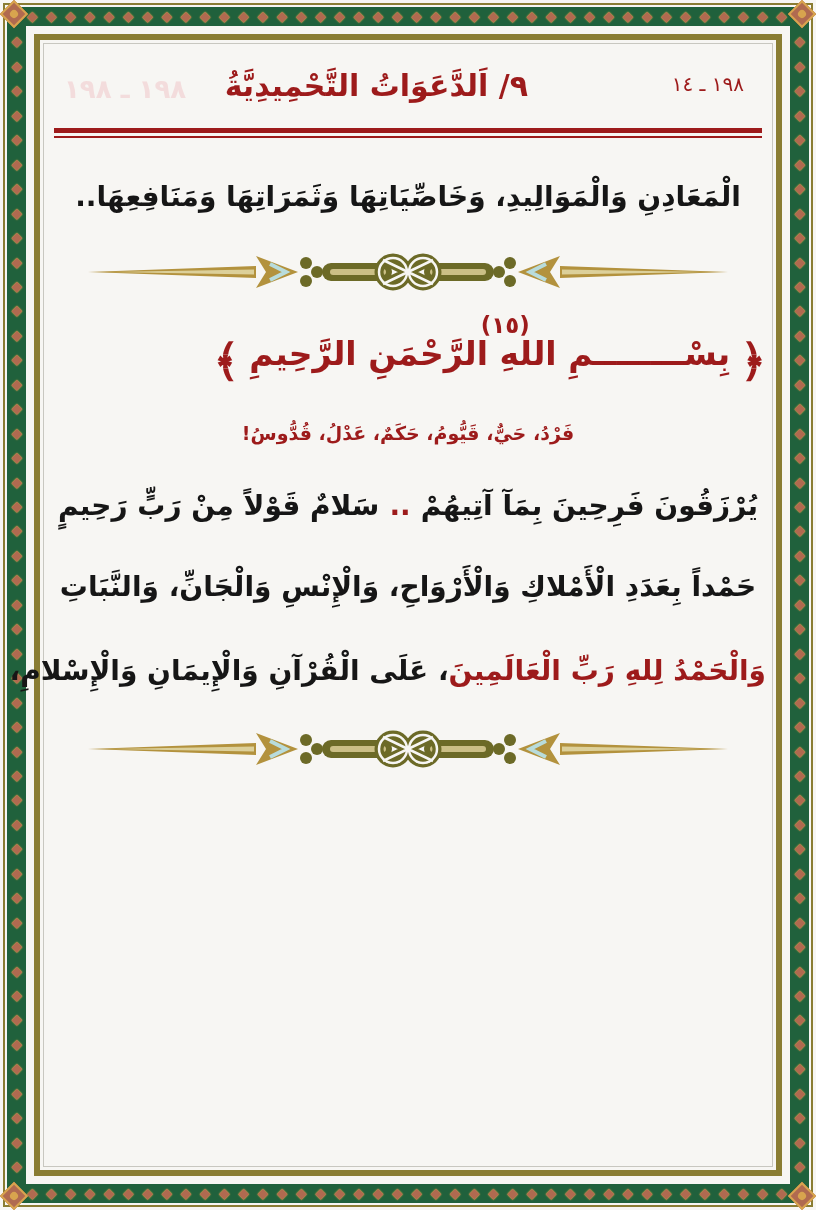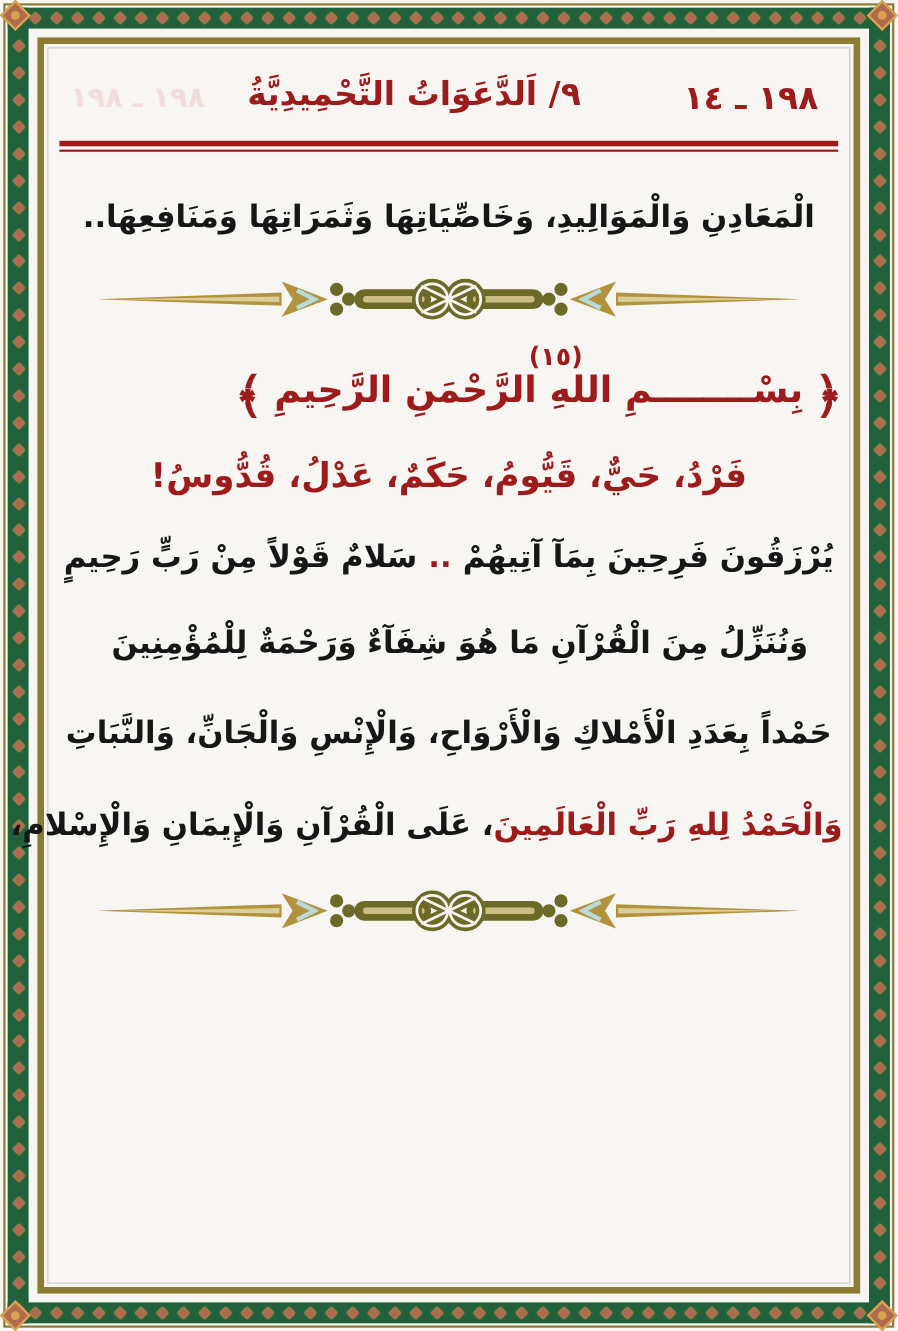--- a/index.html
+++ b/index.html
@@ -34,38 +34,38 @@
   .inner-frame{position:absolute; inset:34px; border:6px solid var(--frame-olive); pointer-events:none;}
   .inner-line{position:absolute; inset:43px; border:1px solid #c8c7c0; pointer-events:none;}
 
   
   .content{position:absolute; left:50px; right:50px; top:48px; bottom:48px;}
   .header{position:relative; height:74px; direction:rtl;}
   .watermark{
     position:absolute; left:14px; top:26px; font-size:26px; font-weight:bold;
     color:var(--watermark); direction:rtl; z-index:0; letter-spacing:2px;
   }
-  .pages{position:absolute; right:22px; top:24px; font-size:30px; font-weight:bold; color:var(--accent); z-index:1;}
+  .pages{position:absolute; right:22px; top:24px; font-size:20px; font-weight:normal; color:var(--accent); z-index:1;}
   .title{position:absolute; right:238px; top:20px; font-size:30px; font-weight:bold; color:var(--accent); z-index:1;}
   .rule{margin:6px 4px 0 4px; border-top:5px solid var(--accent); height:3px; border-bottom:2px solid var(--accent);}
 
   .bline{direction:rtl; text-align:center; font-weight:bold; color:var(--text); white-space:nowrap;}
   .intro{margin-top:22px; font-size:28px; line-height:74px;}
   .divider{margin-top:8px; height:62px; text-align:center;}
   .divider svg{display:block; margin:0 auto;}
 
   .basmala{
     position:relative; margin-top:4px; height:92px; direction:rtl; 
     color:var(--accent); font-weight:bold;
   }
   .basmala .bq{font-size:44px; line-height:92px; vertical-align:middle;}
   .basmala .btxt{font-size:33px; line-height:92px; margin:0 10px;}
   .basmala .num{position:absolute; top:4px; right:33%; font-size:23px; color:var(--accent);margin-left:32px;}
 
-  .names{font-size:31px; line-height:66px; color:var(--accent);}
+  .names{font-size:19px; line-height:66px; color:var(--accent);}
   .verse{font-size:28px; line-height:79px;}
   .sep{color:var(--accent); margin:0 10px;}
   .redseg{color:var(--accent);}
   .hamd{font-size:28px; line-height:84px;}
 </style>
 </head>
 <body>
 
 <div class="page">
 
@@ -136,23 +136,20 @@
     <div class="basmala">
       <span class="bq">﴿</span><span class="btxt">بِسْــــــــمِ اللهِ الرَّحْمَنِ الرَّحِيمِ</span><span class="bq">﴾</span>
       <span class="num">(١٥)</span>
     </div>
 
     <div class="bline names">فَرْدُ، حَيٌّ، قَيُّومُ، حَكَمٌ، عَدْلُ، قُدُّوسُ!</div>
 
     <div class="bline verse">
       <span>يُرْزَقُونَ فَرِحِينَ بِمَآ آتِيهُمْ</span><span class="sep">..</span><span>سَلامٌ قَوْلاً مِنْ رَبٍّ رَحِيمٍ</span>
     </div>
-    <div class="bline verse">
-      <span>وَنُنَزِّلُ مِنَ الْقُرْآنِ مَا هُوَ شِفَآءٌ وَرَحْمَةٌ لِلْمُؤْمِنِينَ</span><span class="sep"></span><span></span>
-    </div>
 
     <div class="bline hamd">حَمْداً بِعَدَدِ الْأَمْلاكِ وَالْأَرْوَاحِ، وَالْإِنْسِ وَالْجَانِّ، وَالنَّبَاتِ</div>
     <div class="bline hamd">
       <span class="redseg">وَالْحَمْدُ لِلهِ رَبِّ الْعَالَمِينَ</span><span>، عَلَى الْقُرْآنِ وَالْإِيمَانِ وَالْإِسْلامِ،</span>
     </div>
 
     <div class="divider" style="margin-top:6px;">
       <svg width="648" height="60" viewBox="0 0 648 60">
         <g fill="#b3923d">
           <polygon points="4,30 172,24 172,36"></polygon>

